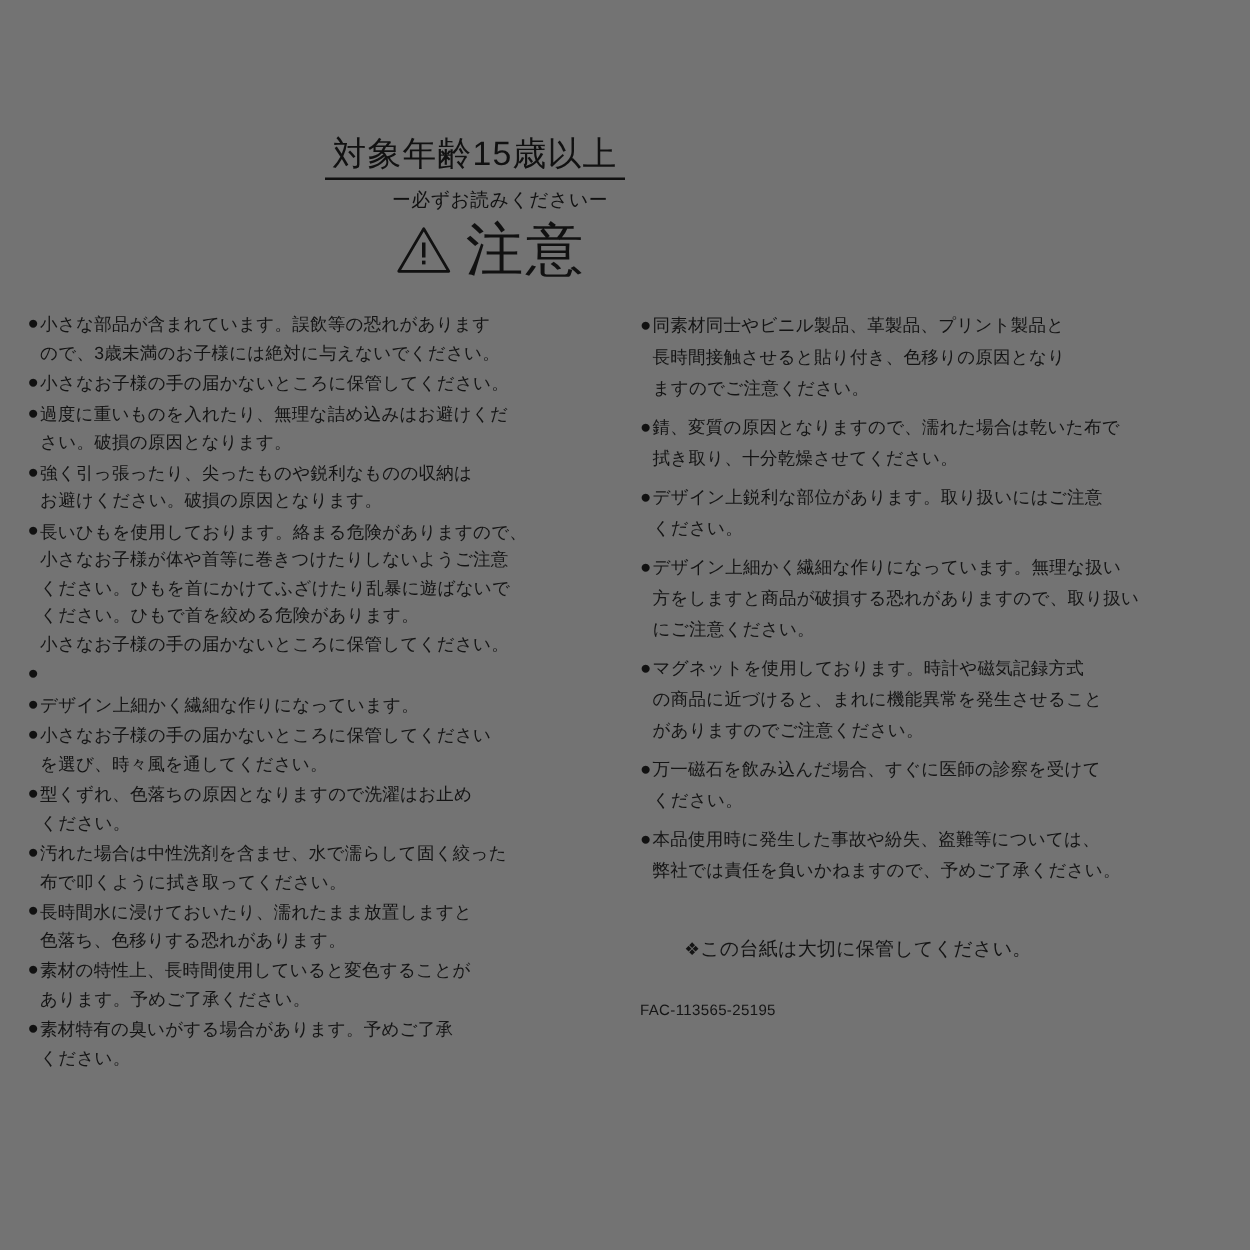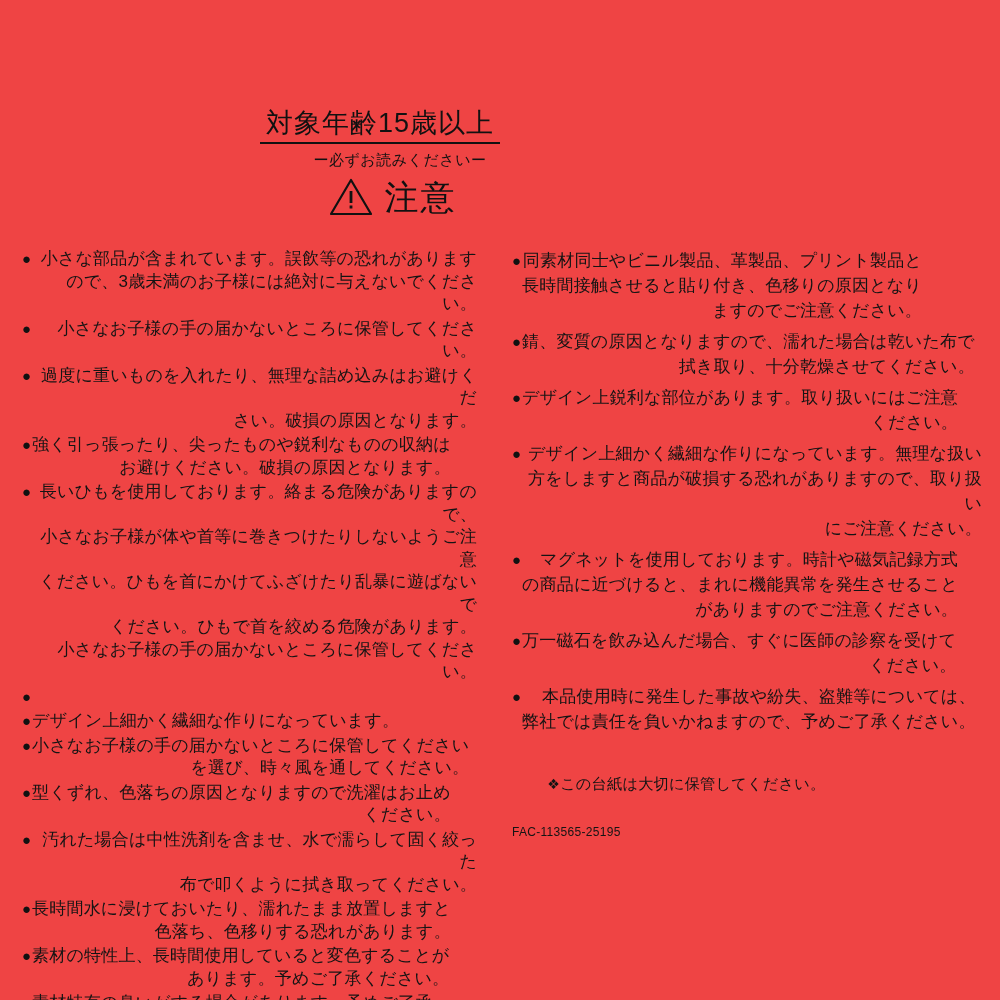--- a/index.html
+++ b/index.html
@@ -13,21 +13,21 @@
     font-family: "Liberation Sans", "DejaVu Sans", sans-serif;
     color: #1a1a1a;
     position: relative;
     overflow: hidden;
   }
   .page {
     position: absolute;
     left: 0; top: 0;
     width: 1000px;
     height: 1000px;
-    background: #ef4444;
+    background: #737373;
   }
   
   .header {
     position: absolute;
     left: 0;
     top: 108px;
     width: 1000px;
     text-align: center;
   }
   .age-title {
@@ -55,24 +55,25 @@
     justify-content: center;
     gap: 12px;
     margin-left: -215px;
   }
   .warn-tri {
     width: 44px;
     height: 40px;
     display: block;
   }
   .caution-word {
-    font-size: 34px;
+    font-size: 46px;
     letter-spacing: 2px;
     color: #111;
     line-height: 1;
+    font-family: Liberation Serif, serif;
   }
 
   
   .columns {
     position: absolute;
     top: 248px;
     left: 0;
     width: 1000px;
     height: 740px;
   }
@@ -94,27 +95,26 @@
     margin-bottom: 2px;
   }
   .bullet {
     flex: 0 0 auto;
     font-size: 15px;
     line-height: 22.5px;
     margin-right: 1px;
     color: #111;
   }
   .itxt {
-    font-size: 17px;
+    font-size: 14px;
     line-height: 22.5px;
     color: #141414;
     letter-spacing: 0.2px;
     white-space: pre-wrap;
     text-indent: 0;
-    text-align: right;
   }
   .col-right .itxt {
     line-height: 25px;
   }
   .col-right .bullet {
     line-height: 25px;
   }
   .col-right .item {
     margin-bottom: 6px;
   }

